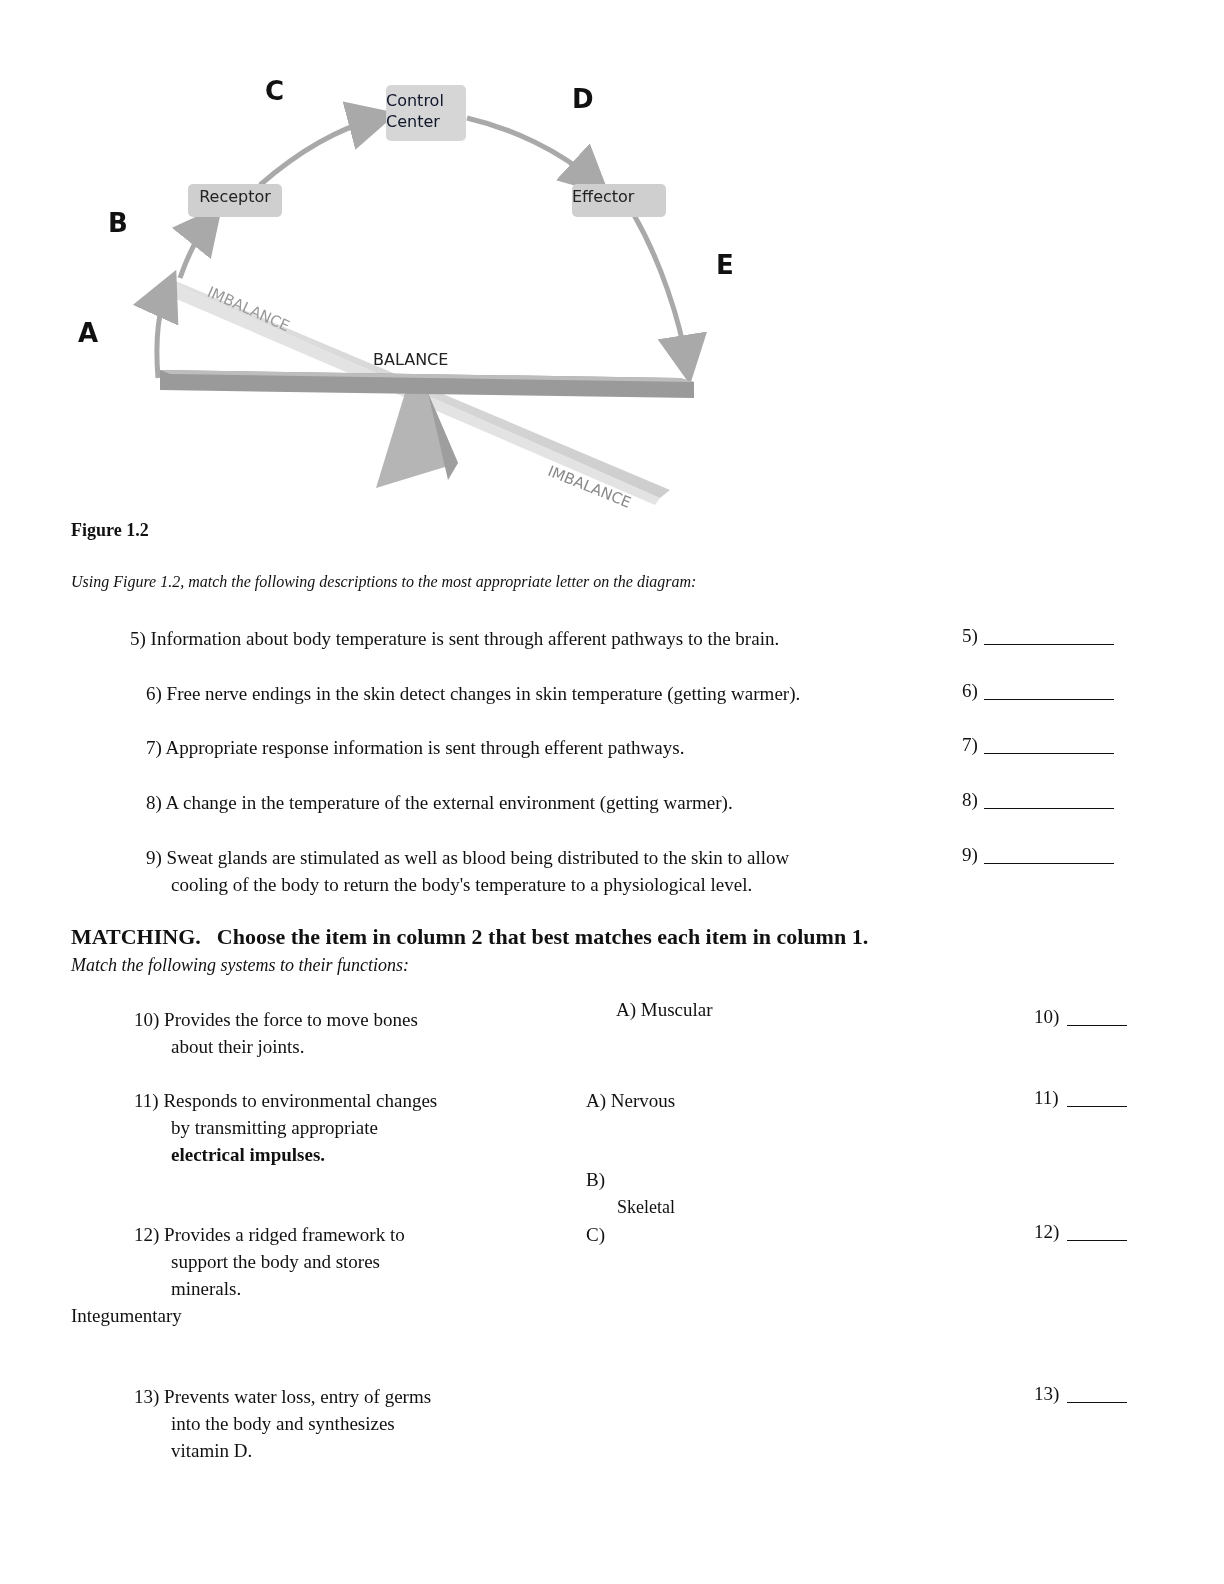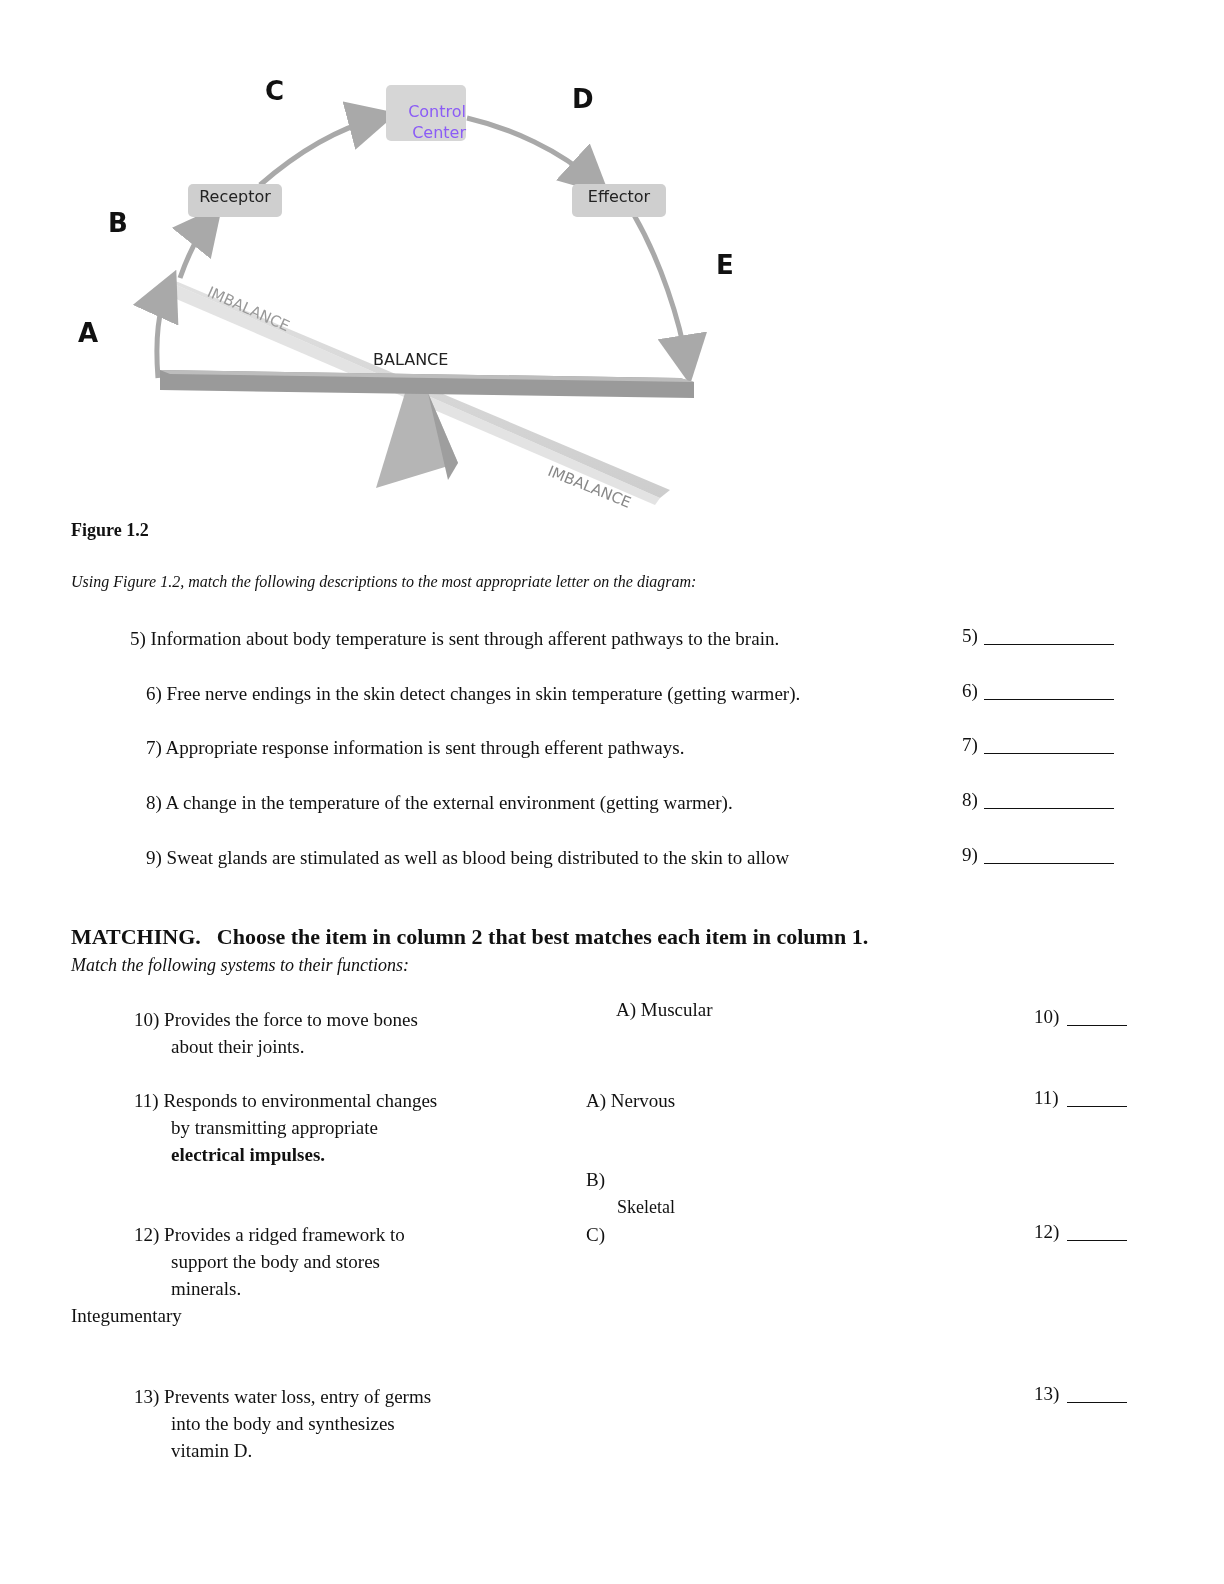--- a/index.html
+++ b/index.html
@@ -54,25 +54,25 @@
   </svg>
 </div>
 
 <div class="abs" style="left:265px;top:76px;font:bold 26px 'DejaVu Sans',sans-serif;">C</div>
 <div class="abs" style="left:572px;top:84px;font:bold 26px 'DejaVu Sans',sans-serif;">D</div>
 <div class="abs" style="left:108px;top:208px;font:bold 26px 'DejaVu Sans',sans-serif;">B</div>
 <div class="abs" style="left:716px;top:250px;font:bold 26px 'DejaVu Sans',sans-serif;">E</div>
 <div class="abs" style="left:78px;top:318px;font:bold 26px 'DejaVu Sans',sans-serif;">A</div>
 
 <div class="abs" style="left:188px;top:187px;width:94px;text-align:center;font:16px 'DejaVu Sans',sans-serif;color:#222;">Receptor</div>
-<div class="abs" style="left:386px;top:90px;width:80px;text-align:right;font:16px 'DejaVu Sans',sans-serif;color:#8b5cf6;line-height:21px;margin-top:11px;">
+<div class="abs" style="left:386px;top:90px;width:80px;text-align:left;font:16px 'DejaVu Sans',sans-serif;color:#0f172a;line-height:21px;">
   <div>Control</div>
   <div>Center</div>
 </div>
-<div class="abs" style="left:572px;top:187px;width:94px;text-align:center;font:16px 'DejaVu Sans',sans-serif;color:#222;">Effector</div>
+<div class="abs" style="left:572px;top:187px;width:94px;text-align:left;font:16px 'DejaVu Sans',sans-serif;color:#222;">Effector</div>
 
 <div class="abs" style="left:373px;top:350px;font:16px 'DejaVu Sans',sans-serif;color:#222;">BALANCE</div>
 <div class="abs" style="left:212px;top:283px;font:15px 'DejaVu Sans',sans-serif;color:#999;transform:rotate(24deg);transform-origin:left top;">IMBALANCE</div>
 <div class="abs" style="left:552px;top:462px;font:15px 'DejaVu Sans',sans-serif;color:#888;transform:rotate(22deg);transform-origin:left top;">IMBALANCE</div>
 
 <div class="abs fig-caption">Figure 1.2</div>
 <div class="abs instr">Using Figure 1.2, match the following descriptions to the most appropriate letter on the diagram:</div>
 
 <div class="abs q" style="left:130px;top:625px;">
   <span>5)</span>
@@ -104,20 +104,21 @@
 </div>
 <div class="abs ans" style="left:962px;top:789px;">
   <span>8)</span><span class="blank-long"></span>
 </div>
 
 <div class="abs q" style="left:146px;top:844px;">
   <div>
     <span>9)</span>
     <span>Sweat glands are stimulated as well as blood being distributed to the skin to allow</span>
   </div>
+  <div style="padding-left:25px;">cooling of the body to return the body's temperature to a physiological level.</div>
 </div>
 <div class="abs ans" style="left:962px;top:844px;">
   <span>9)</span><span class="blank-long"></span>
 </div>
 
 <div class="abs matching-head">
   <span>MATCHING.</span><span class="gap"></span><span>Choose the item in column 2 that best matches each item in column 1.</span>
 </div>
 <div class="abs match-sub">Match the following systems to their functions:</div>
 

